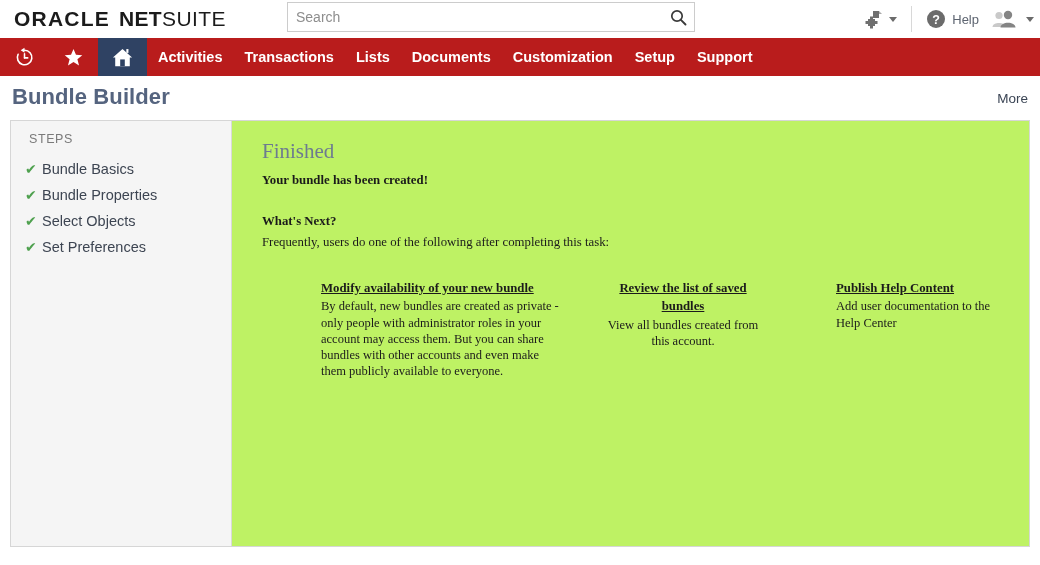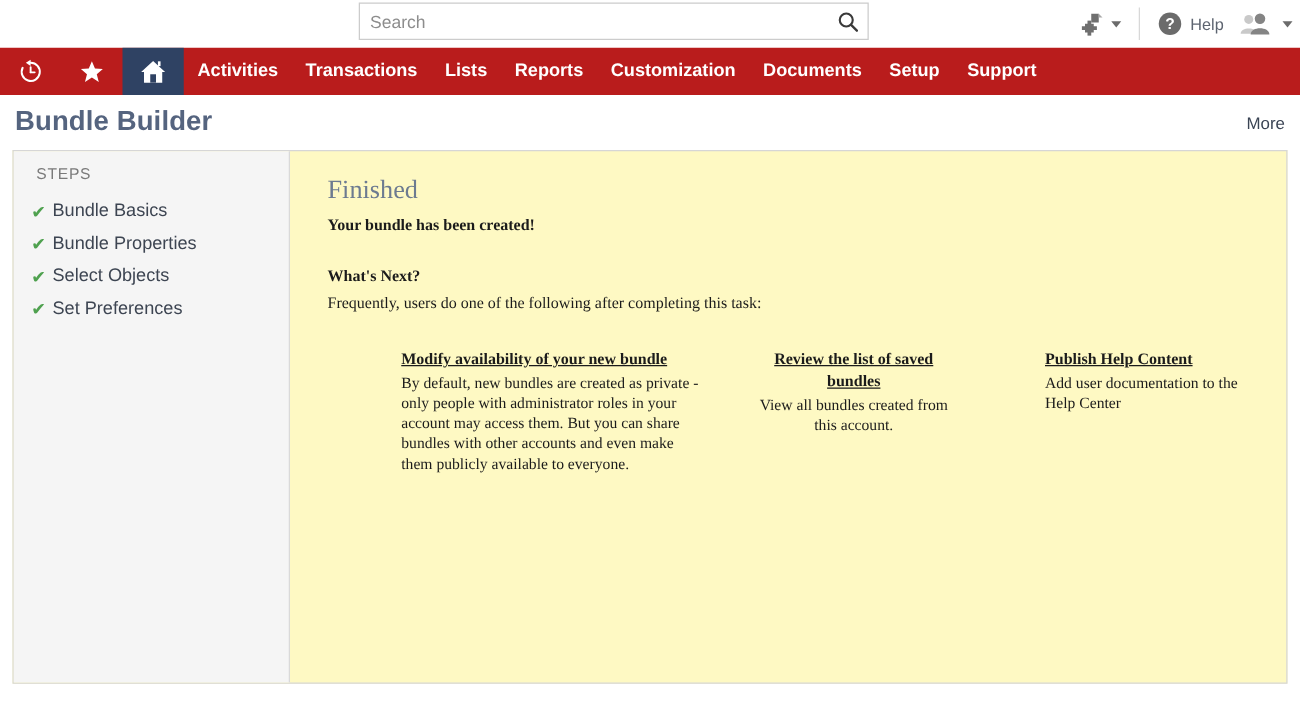--- a/index.html
+++ b/index.html
@@ -173,21 +173,21 @@
     font-size: 13.5px;
     color: #3a4454;
     cursor: pointer;
   }
 
   
   .panel {
     margin: 0 10px;
     height: 427px;
     border: 1px solid #d6d6d6;
-    background: #fef9c3;
+    background: #bef264;
     display: flex;
     box-sizing: border-box;
   }
   .sidebar {
     width: 221px;
     background: #f5f5f5;
     border-right: 1px solid #d9d9d9;
     box-sizing: border-box;
     padding-top: 11px;
     flex: none;
@@ -272,20 +272,25 @@
     color: #1b1b1b;
     line-height: 1.29;
     margin-top: 2px;
   }
 </style>
 </head>
 <body>
 
 <div class="topbar">
 
+  <div class="logo">
+    <span class="logo-oracle">ORACLE</span>
+      <span class="logo-net">NET</span>
+      <span class="logo-suite">SUITE</span>
+  </div>
 
   <div class="search-wrap">
     <input class="search-input" type="text" placeholder="Search" style="">
     <button class="search-btn">
       <svg width="17" height="17" viewBox="0 0 17 17">
         <circle cx="7" cy="7" r="5.2" fill="none" stroke="#3a3a3a" stroke-width="1.7"></circle>
         <line x1="10.9" y1="10.9" x2="15.5" y2="15.5" stroke="#3a3a3a" stroke-width="1.9" stroke-linecap="round"></line>
       </svg>
     </button>
   </div>
@@ -348,23 +353,22 @@
     <svg width="23" height="23" viewBox="0 0 24 24">
       <polygon points="12,3 22,12 19.6,12 19.6,21 4.4,21 4.4,12 2,12" fill="#ffffff"></polygon>
       <rect x="9.6" y="14" width="4.8" height="7" fill="#2f4263"></rect>
       <rect x="16" y="3.2" width="2.2" height="4" fill="#ffffff"></rect>
     </svg>
   </div>
 
   <div class="nav-link">Activities</div>
   <div class="nav-link">Transactions</div>
   <div class="nav-link">Lists</div>
-  <div class="nav-link">Reports</div>
+  <div class="nav-link">Documents</div>
   <div class="nav-link">Customization</div>
-  <div class="nav-link">Documents</div>
   <div class="nav-link">Setup</div>
   <div class="nav-link">Support</div>
 </div>
 
 <div class="pagehead">
   <div class="page-title">Bundle Builder</div>
   <div class="more-link">More</div>
 </div>
 
 <div class="panel">

